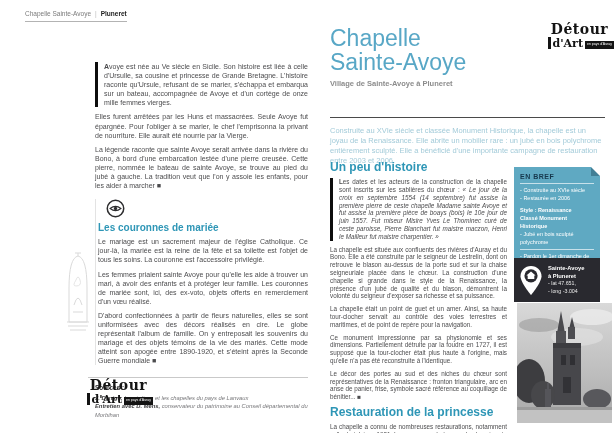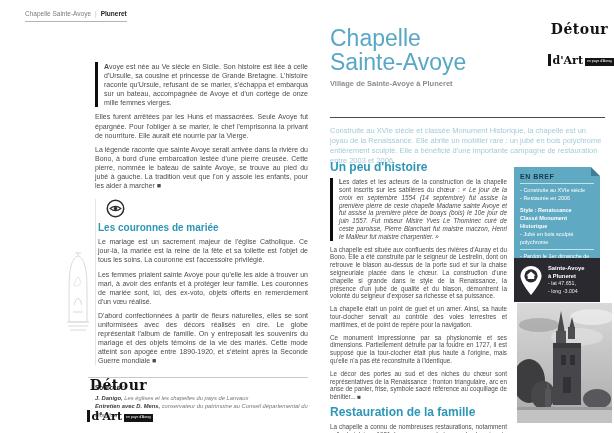--- a/index.html
+++ b/index.html
@@ -24,21 +24,21 @@
 
   .src-divider{border:none;border-top:1px solid #c9c9c9;margin:12px 0 5px -7px;}
   .sources{font-size:5.8px;line-height:1.45;color:#6b6b6d;}
   .src-label{font-size:6.4px;font-weight:bold;color:#2f2f31;margin-bottom:1px;}
   .src-name{font-weight:bold;font-style:italic;color:#3c3c3e;}
   .src-detail{font-style:italic;color:#77777a;}
 
   
   .logo{display:flex;flex-direction:column;line-height:1;align-items:center;}
   .logo-l1{font-family:"DejaVu Serif",serif;font-weight:bold;font-size:14px;color:#141414;letter-spacing:.5px;}
-  .logo-row{display:flex;align-items:flex-end;gap:2px;margin-top:18px;margin-left:3px;}
+  .logo-row{display:flex;align-items:flex-end;gap:2px;margin-top:1px;margin-left:3px;}
   .logo-bar{display:inline-block;width:2.5px;height:12px;background:#141414;}
   .logo-l2{font-family:"DejaVu Serif",serif;font-weight:bold;font-size:11px;color:#141414;}
   .logo-tag{background:#141414;color:#ffffff;font-size:3.5px;padding:2px 2px;line-height:1.1;max-width:26px;}
   .logo-bl{position:absolute;left:84px;top:378px;}
   .logo-tr{position:absolute;left:545px;top:22px;}
 
   
   .r-title{position:absolute;left:330px;top:26px;}
   .r-title .t{font-size:23px;line-height:1.06;color:#58a7c6;font-weight:400;}
   .r-sub{font-size:7.5px;font-weight:bold;color:#8c8c8c;margin-top:4px;}
@@ -158,21 +158,21 @@
 
   <div class="main-col" data-interactable="false">
     <h2 class="sec" data-interactable="false">Un peu d'histoire</h2>
     <p class="lead" data-interactable="false">
       <span data-interactable="false">Les dates et les acteurs de la construction de la chapelle sont inscrits sur les sablières du chœur : </span><span class="q-quote" data-interactable="false">« Le jour de la croix en septembre 1554 (14 septembre) fut assise la première pierre de ceste chapelle Madame sainte Avoye et fut assise la première pièce de boays (bois) le 10e jour de juin 1557. Fut miseur Misire Yves Le Thominec curé de ceste paroisse, Pierre Blanchart fut maistre maczon, Henri le Mailleur fut maistre charpentier. »</span>
     </p>
     <p data-interactable="false">La chapelle est située aux confluents des rivières d'Auray et du Bono. Elle a été construite par le seigneur de Lestrelin, dont on retrouve le blason au-dessus de la porte sud et sur la chaise seigneuriale placée dans le chœur. La construction d'une chapelle si grande dans le style de la Renaissance, la présence d'un jubé de qualité et du blason, démontrent la volonté du seigneur d'exposer sa richesse et sa puissance.</p>
     <p data-interactable="false">La chapelle était un point de guet et un amer. Ainsi, sa haute tour-clocher servait au contrôle des voies terrestres et maritimes, et de point de repère pour la navigation.</p>
     <p data-interactable="false">Ce monument impressionne par sa physionomie et ses dimensions. Partiellement détruite par la foudre en 1727, il est supposé que la tour-clocher était plus haute à l'origine, mais qu'elle n'a pas été reconstruite à l'identique.</p>
     <p data-interactable="false">Le décor des portes au sud et des niches du chœur sont représentatives de la Renaissance : fronton triangulaire, arc en anse de panier, frise, symbole sacré référence au coquillage de bénitier... ■</p>
-    <h2 class="sec sec2" data-interactable="false">Restauration de la famille</h2>
+    <h2 class="sec sec2" data-interactable="false">Restauration de la princesse</h2>
     <p data-interactable="false">La chapelle a connu de nombreuses restaurations, notamment celle du jubé en 1981. La campagne de travaux la plus récente a été menée entre 2003 et 2006 par la municipalité de Pluneret grâce au soutien de la Direction des Affaires Culturelles et les Conseils départemental et régional ■</p>
   </div>
 
   <div class="enbref" data-interactable="false">
     <div class="enbref-title" data-interactable="false">EN BREF</div>
     <hr>
     <div class="it bullet" data-interactable="false">Construite au XVIe siècle</div>
     <div class="it bullet" data-interactable="false">Restaurée en 2006</div>
     <div class="gap"></div>
     <div class="it bold" data-interactable="false">Style : Renaissance</div>

